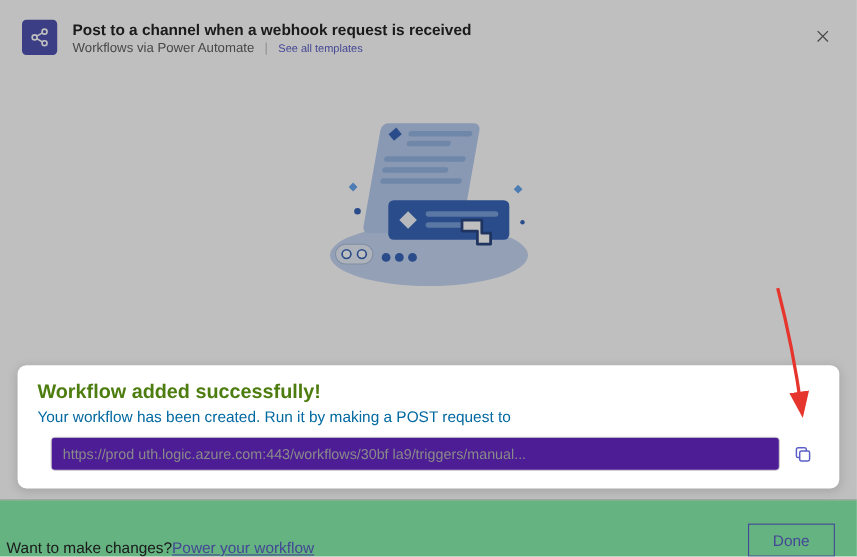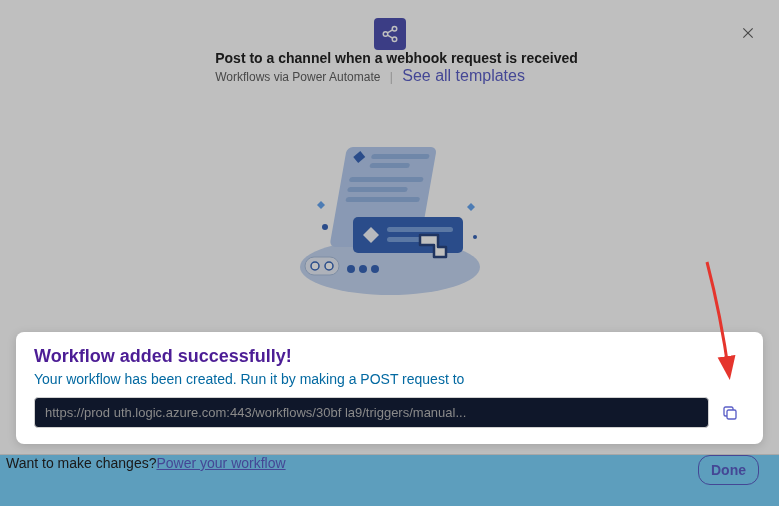--- a/index.html
+++ b/index.html
@@ -16,21 +16,20 @@
       inset: 0;
       background: rgba(0,0,0,0.25);
       z-index: 5;
       pointer-events: none;
     }
     .header {
       display: flex;
       align-items: center;
       padding: 18px 20px 12px 20px;
       position: relative;
-      flex-direction: column;
     }
     .header-icon {
       width: 32px;
       height: 32px;
       background: #4f52b2;
       border-radius: 4px;
       display: flex;
       align-items: center;
       justify-content: center;
       color: #fff;
@@ -47,21 +46,21 @@
     }
     .header-sub {
       font-size: 12px;
       color: #616161;
       margin-top: 1px;
     }
     .header-sub .sep { color: #c1c1c1; margin: 0 6px; }
     .header-link {
       color: #5b5fc7;
       text-decoration: none;
-      font-size: 16px;
+      font-size: 10px;
     }
     .close-btn {
       position: absolute;
       right: 24px;
       top: 26px;
       color: #616161;
       cursor: pointer;
     }
     .illustration {
       display: flex;
@@ -75,85 +74,86 @@
       top: 332px;
       background: #ffffff;
       border-radius: 8px;
       padding: 14px 18px 16px 18px;
       box-shadow: 0 2px 10px rgba(0,0,0,0.15);
       z-index: 10;
     }
     .success-title {
       font-size: 18px;
       font-weight: 700;
-      color: #4c1d95;
+      color: #4d7c0f;
     }
     .success-desc {
       font-size: 14px;
       color: #0369a1;
       margin-top: 4px;
     }
     .url-row {
       display: flex;
       align-items: center;
       margin-top: 10px;
       gap: 6px;
     }
     .url-input {
       flex: 1;
       border: 1px solid #d1d1d1;
       border-radius: 4px;
       padding: 7px 10px;
       font-size: 13px;
       color: #8a8a8a;
-      background: #0f172a;
+      background: #4c1d95;
       white-space: nowrap;
       overflow: hidden;
       text-overflow: ellipsis;
+      margin-left: 12px;
     }
     .copy-btn {
       width: 30px;
       height: 30px;
       display: flex;
       align-items: center;
       justify-content: center;
       color: #5b5fc7;
       cursor: pointer;
     }
     .bottom-bar {
       position: absolute;
       left: 0;
       right: 0;
       bottom: 0;
       height: 52px;
       border-top: 1px solid #e1e1e1;
       display: flex;
-      align-items: flex-start;
+      align-items: flex-end;
       padding: 0 20px 0 6px;
-      background: #7dd3fc;
+      background: #86efac;
     }
     .bottom-text {
       font-size: 14px;
       color: #242424;
     }
     .manage-link {
       color: #5b5fc7;
       text-decoration: underline;
       font-size: 14px;
       cursor: pointer;
     }
     .done-btn {
       margin-left: auto;
       border: 1px solid #5b5fc7;
       color: #5b5fc7;
       background: transparent;
-      padding: 6px 12px;
-      border-radius: 12px;
-      font-size: 14px;
-      font-weight: 700;
+      padding: 6px 22px;
+      border-radius: 0;
+      font-size: 14px;
+      font-weight: 400;
       cursor: pointer;
     }
     .arrow {
       position: absolute;
       z-index: 20;
       pointer-events: none;
     }
   </style>
 </head>
 <body>

